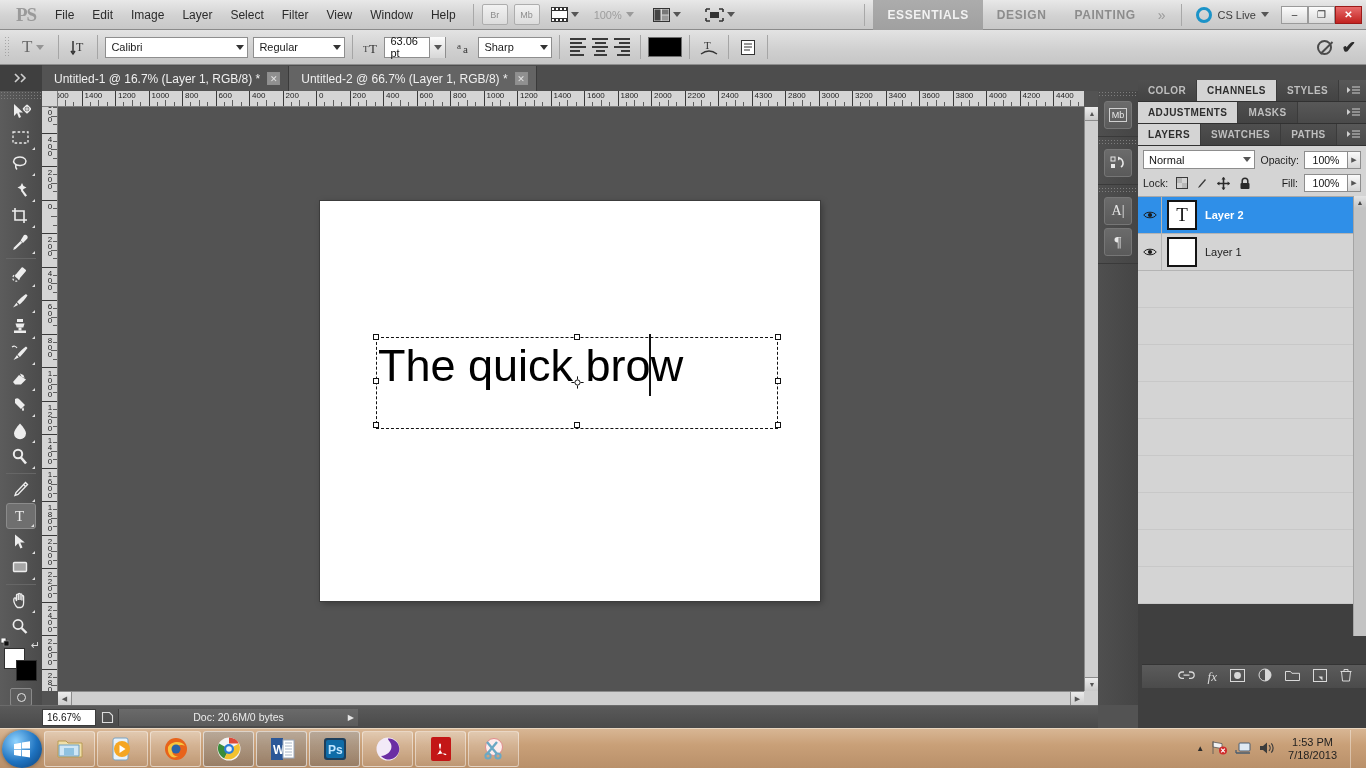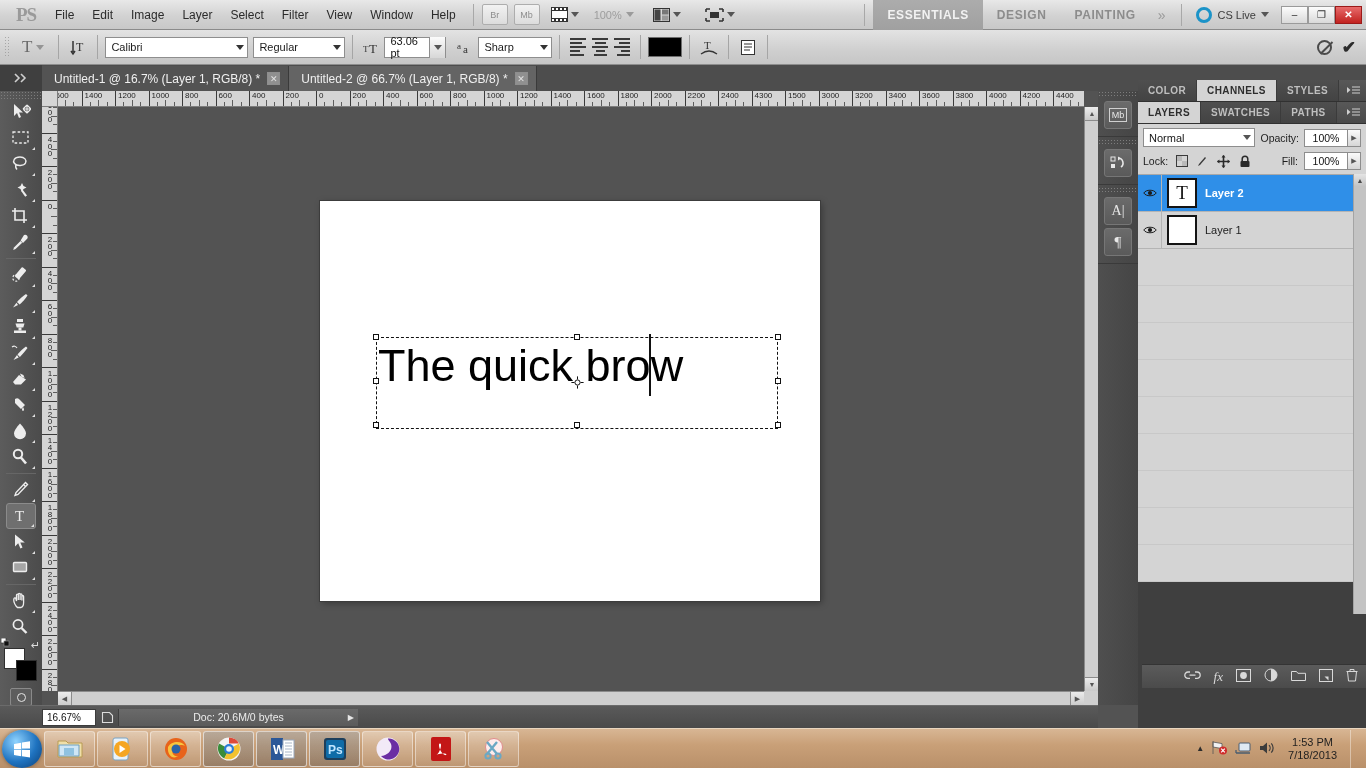--- a/index.html
+++ b/index.html
@@ -257,21 +257,21 @@
     font-family:"Liberation Serif",serif;font-size:19px;color:#111;
   }
   .lname{ font-size:11px;color:#1c1c1c; }
   .layerrow.sel .lname{ color:#fff;font-weight:bold; }
   .panel-scroll{
     position:absolute;right:0;top:0;width:13px;bottom:0;background:#c3c3c3;border-left:1px solid #a4a4a4;
   }
   .panel-foot{
     position:absolute;left:4px;right:0;bottom:40px;height:24px;
     background:linear-gradient(#5b5b5b,#4b4b4b);border-top:1px solid #343434;
-    display:flex;align-items:center;justify-content:flex-end;gap:13px;padding-right:8px;
+    display:flex;align-items:center;justify-content:flex-end;gap:13px;padding-right:14px;
     color:#d9d9d9;font-size:12px;
   }
 
   
   .taskbar{
     position:absolute;left:0;top:728px;width:1366px;height:40px;
     background:linear-gradient(180deg,#d8b694,#c9a078 40%,#b9906a);
     border-top:1px solid #e9d6bf;display:flex;align-items:center;overflow:hidden;
   }
   .startorb{
@@ -730,21 +730,21 @@
         <div class="rtm" style="left: 643.25px; height: 6px;"></div>
         <div class="rtm" style="left: 651.625px; height: 4px;"></div>
         <div class="rt" style="left: 660px;">2400</div>
         <div class="rtm" style="left: 668.375px; height: 4px;"></div>
         <div class="rtm" style="left: 676.75px; height: 6px;"></div>
         <div class="rtm" style="left: 685.125px; height: 4px;"></div>
         <div class="rt" style="left: 693.5px;">4300</div>
         <div class="rtm" style="left: 701.875px; height: 4px;"></div>
         <div class="rtm" style="left: 710.25px; height: 6px;"></div>
         <div class="rtm" style="left: 718.625px; height: 4px;"></div>
-        <div class="rt" style="left: 727px;">1500</div>
+        <div class="rt" style="left: 727px;">2800</div>
         <div class="rtm" style="left: 735.375px; height: 4px;"></div>
         <div class="rtm" style="left: 743.75px; height: 6px;"></div>
         <div class="rtm" style="left: 752.125px; height: 4px;"></div>
         <div class="rt" style="left: 760.5px;">3000</div>
         <div class="rtm" style="left: 768.875px; height: 4px;"></div>
         <div class="rtm" style="left: 777.25px; height: 6px;"></div>
         <div class="rtm" style="left: 785.625px; height: 4px;"></div>
         <div class="rt" style="left: 794px;">3200</div>
         <div class="rtm" style="left: 802.375px; height: 4px;"></div>
         <div class="rtm" style="left: 810.75px; height: 6px;"></div>
@@ -1013,20 +1013,32 @@
           <div class="ptab">STYLES</div>
         </div>
       <div class="pmenu">
         <svg width="13" height="10" viewBox="0 0 13 10">
           <path d="M0 1 l3.5 3 l-3.5 3 z" fill="#cfcfcf"></path>
           <path d="M5 1 h8 M5 4 h8 M5 7 h8" stroke="#cfcfcf" stroke-width="1.2"></path>
         </svg>
       </div>
     </div>
 
+    <div class="panelbar">
+      <div id="p2tabs" style="display:flex">
+          <div class="ptab active">ADJUSTMENTS</div>
+          <div class="ptab">MASKS</div>
+        </div>
+      <div class="pmenu">
+        <svg width="13" height="10" viewBox="0 0 13 10">
+          <path d="M0 1 l3.5 3 l-3.5 3 z" fill="#cfcfcf"></path>
+          <path d="M5 1 h8 M5 4 h8 M5 7 h8" stroke="#cfcfcf" stroke-width="1.2"></path>
+        </svg>
+      </div>
+    </div>
 
     <div class="panelbar">
       <div id="p3tabs" style="display:flex">
           <div class="ptab active">LAYERS</div>
           <div class="ptab">SWATCHES</div>
           <div class="ptab">PATHS</div>
         </div>
       <div class="pmenu">
         <svg width="13" height="10" viewBox="0 0 13 10">
           <path d="M0 1 l3.5 3 l-3.5 3 z" fill="#cfcfcf"></path>

